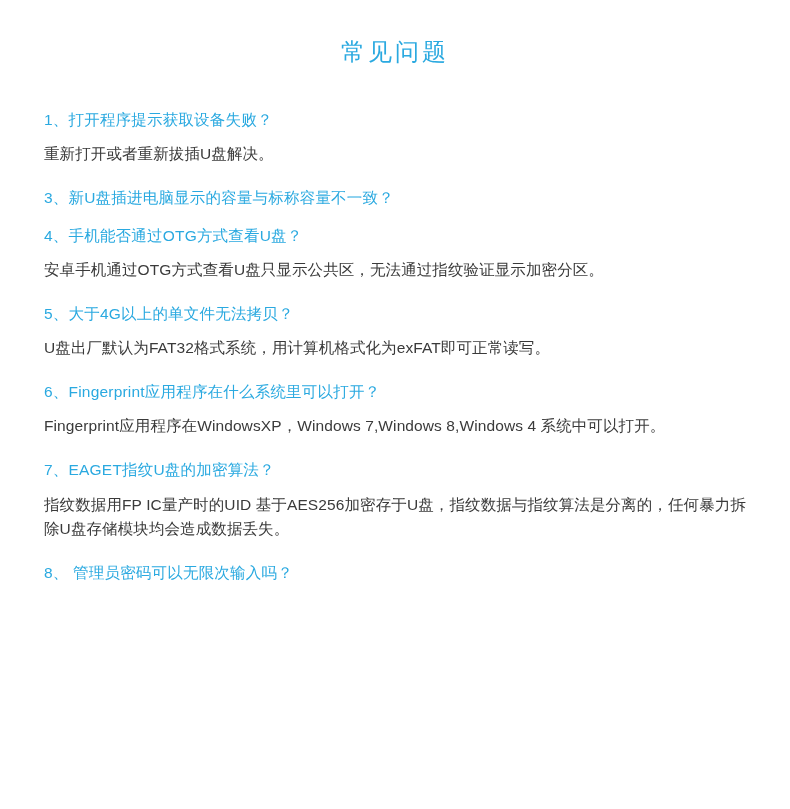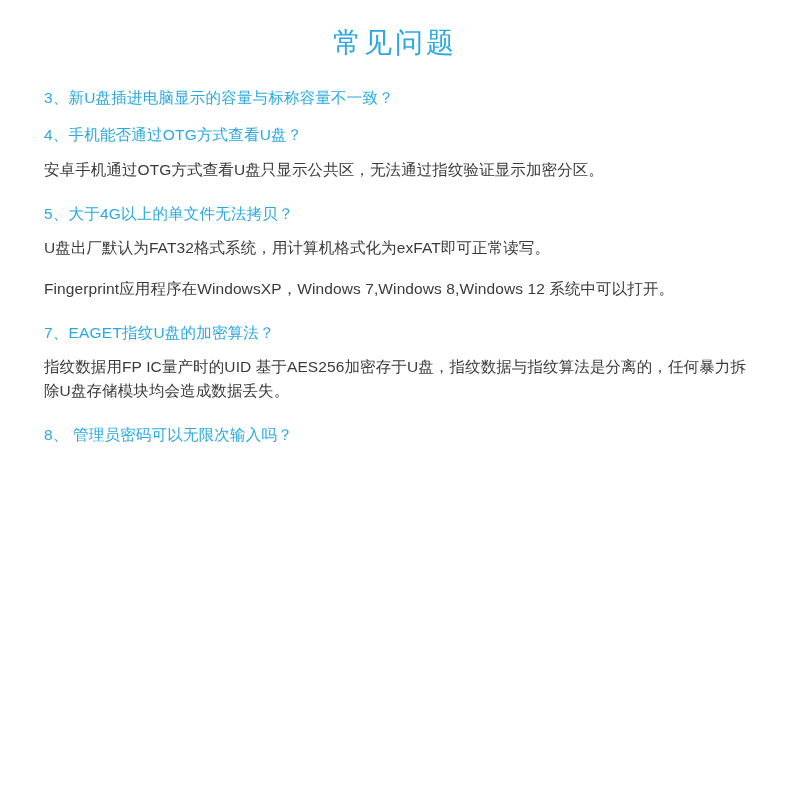--- a/index.html
+++ b/index.html
@@ -16,24 +16,24 @@
   .page {
     position: relative;
     width: 790px;
     height: 809px;
     box-sizing: border-box;
     padding: 0 44px;
   }
   .page-title {
     text-align: center;
     color: #2aa9e0;
-    font-size: 28px;
+    font-size: 24px;
     font-weight: normal;
     letter-spacing: 3px;
-    margin: 0;
+    margin: 12px;
     padding-top: 24px;
     padding-bottom: 10px;
   }
   .faq-list {
     margin: 0;
     padding: 0;
     list-style: none;
   }
   .faq-item {
     margin-bottom: 0px;
@@ -60,40 +60,45 @@
 </style>
 </head>
 <body>
 
 <div class="page">
 
   <h1 class="page-title">常见问题</h1>
 
   <ul class="faq-list">
 
+    <li class="faq-item">
+      <p class="faq-q">1、打开程序提示获取设备失败？</p>
+      <p class="faq-a">重新打开或者重新拔插U盘解决。</p>
+    </li>
 
     <li class="faq-item">
     </li>
 
     <li class="faq-item">
       <p class="faq-q">3、新U盘插进电脑显示的容量与标称容量不一致？</p>
     </li>
 
     <li class="faq-item">
       <p class="faq-q">4、手机能否通过OTG方式查看U盘？</p>
       <p class="faq-a">安卓手机通过OTG方式查看U盘只显示公共区，无法通过指纹验证显示加密分区。</p>
     </li>
 
     <li class="faq-item">
       <p class="faq-q">5、大于4G以上的单文件无法拷贝？</p>
       <p class="faq-a">U盘出厂默认为FAT32格式系统，用计算机格式化为exFAT即可正常读写。</p>
     </li>
 
     <li class="faq-item">
-      <p class="faq-a">Fingerprint应用程序在WindowsXP，Windows 7,Windows 8,Windows 12 系统中可以打开。</p>
+      <p class="faq-q">6、Fingerprint应用程序在什么系统里可以打开？</p>
+      <p class="faq-a">Fingerprint应用程序在WindowsXP，Windows 7,Windows 8,Windows 4 系统中可以打开。</p>
     </li>
 
     <li class="faq-item">
       <p class="faq-q">7、EAGET指纹U盘的加密算法？</p>
       <p class="faq-a">指纹数据用FP IC量产时的UID 基于AES256加密存于U盘，指纹数据与指纹算法是分离的，任何暴力拆除U盘存储模块均会造成数据丢失。</p>
     </li>
 
     <li class="faq-item">
       <p class="faq-q">8、 管理员密码可以无限次输入吗？</p>
     </li>

